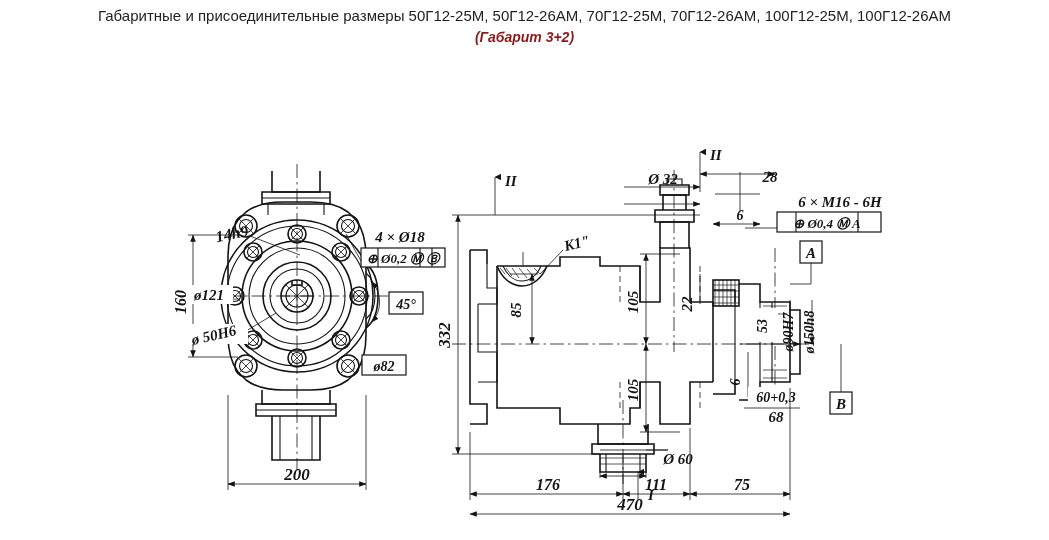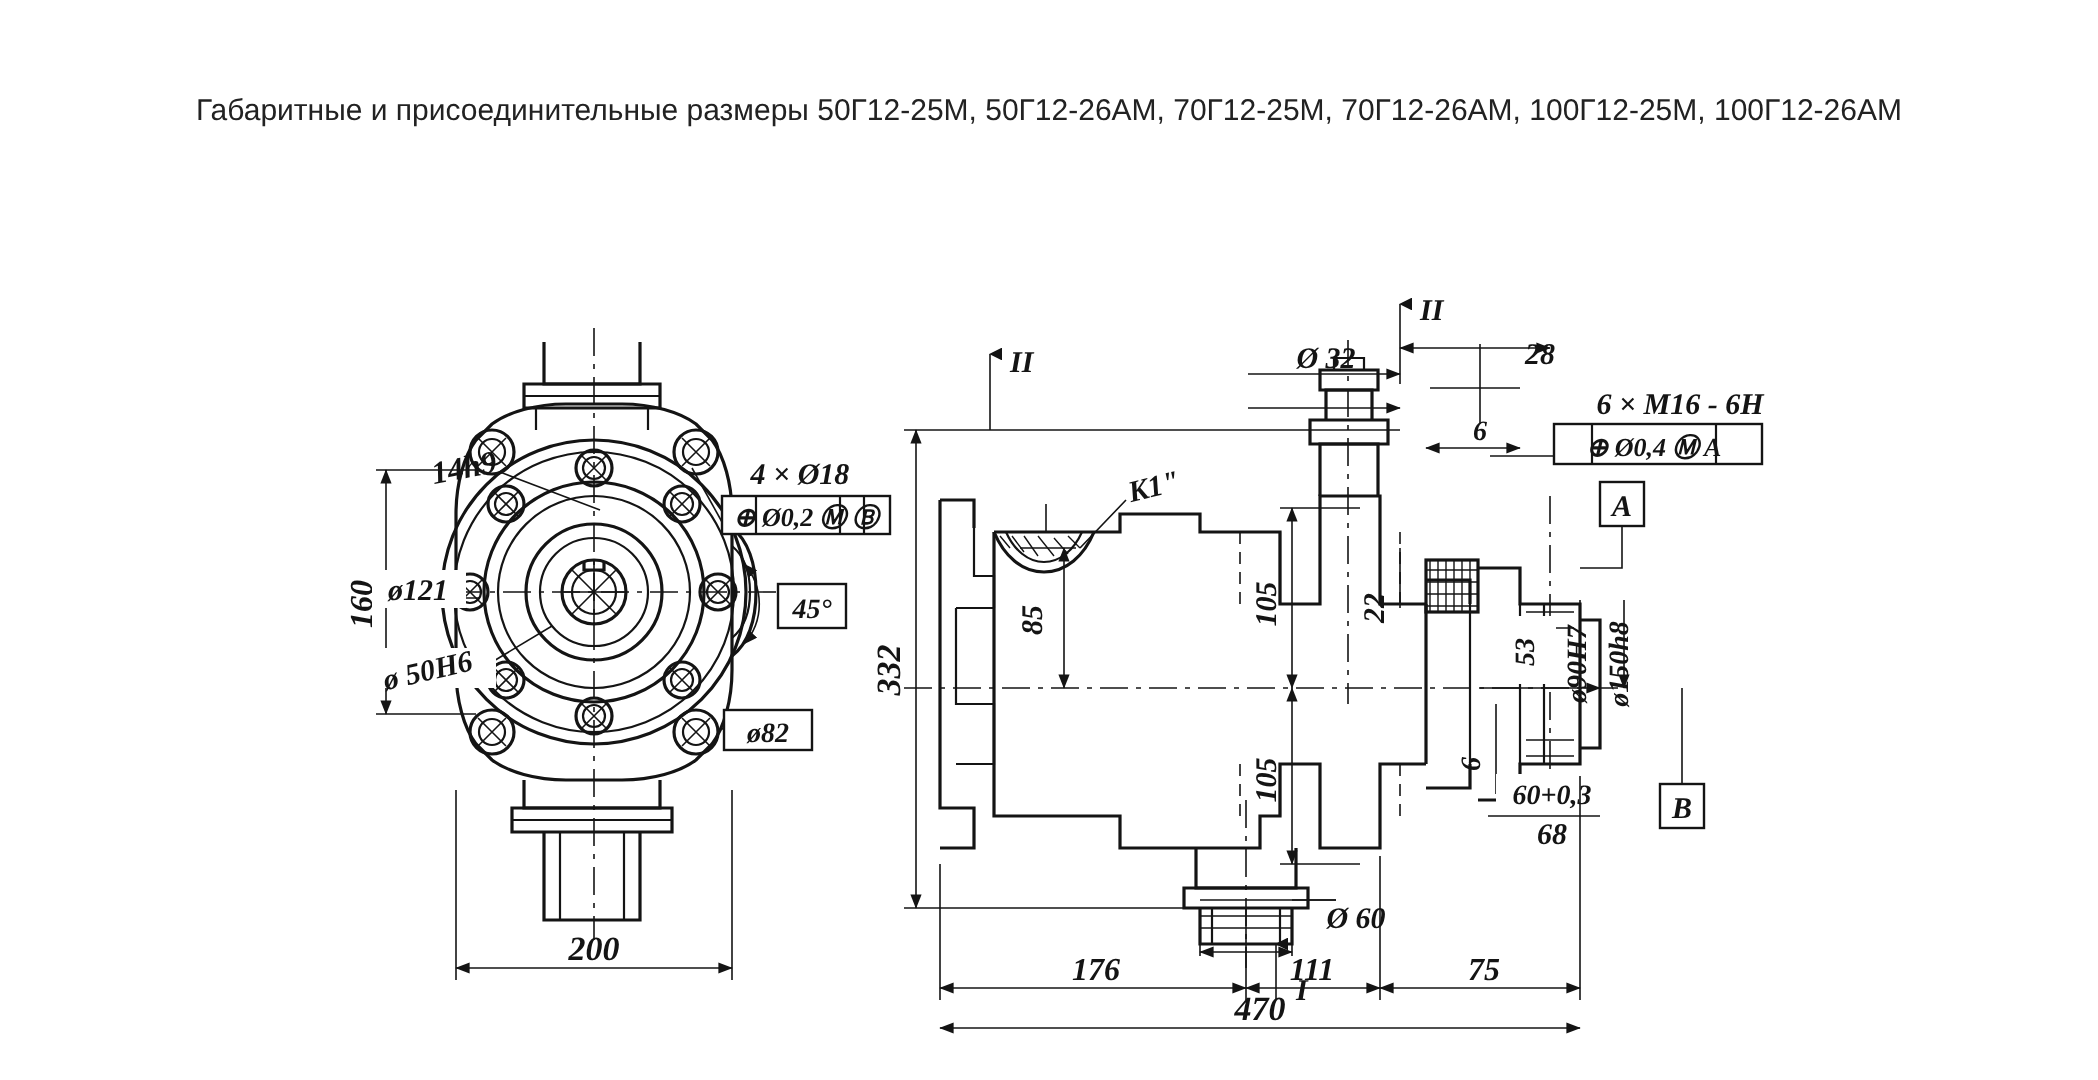--- a/index.html
+++ b/index.html
@@ -1,40 +1,41 @@
 <!DOCTYPE html>
 <html><head>
 <meta charset="utf-8">
 <style>
   html,body{margin:0;padding:0;background:#ffffff;}
   body{width:1049px;height:540px;overflow:hidden;
        font-family:"Liberation Sans",sans-serif;color:#111;}
   #root{position:relative;width:1049px;height:540px;}
 
   
-  .title-wrap{position:absolute;left:0;top:0;width:1049px;text-align:center;margin-top:40px;}
+  .title-wrap{position:absolute;left:0;top:0;width:1049px;text-align:center;}
   .title-main{font-size:15px;color:#222;line-height:20px;padding-top:6px;
               white-space:nowrap;}
   .title-sub{font-size:14px;font-weight:bold;font-style:italic;
              color:#8c1a1a;line-height:18px;padding-top:2px;}
 
   
   #canvas{position:absolute;left:0;top:52px;width:1049px;height:488px;}
   svg{display:block;}
 
   .dimtxt{font-family:"Liberation Serif",serif;font-style:italic;
           font-weight:bold;fill:#141414;}
 </style>
 </head>
 <body>
 
 <div id="root">
 
   <div class="title-wrap">
     <div class="title-main">Габаритные и присоединительные размеры 50Г12-25М, 50Г12-26АМ, 70Г12-25М, 70Г12-26АМ, 100Г12-25М, 100Г12-26АМ</div>
+    <div class="title-sub">(Габарит 3+2)</div>
   </div>
 
   <div id="canvas">
   <svg width="1049" height="488" viewBox="0 0 1049 488" xmlns="http://www.w3.org/2000/svg">
     <defs>
       <marker id="ah" markerWidth="9" markerHeight="7" refX="8.5" refY="3.5" orient="auto">
             <path d="M0,0 L9,3.5 L0,7 z" fill="#141414"></path>
           </marker>
       <marker id="ahs" markerWidth="9" markerHeight="7" refX="0.5" refY="3.5" orient="auto">
             <path d="M9,0 L0,3.5 L9,7 z" fill="#141414"></path>

